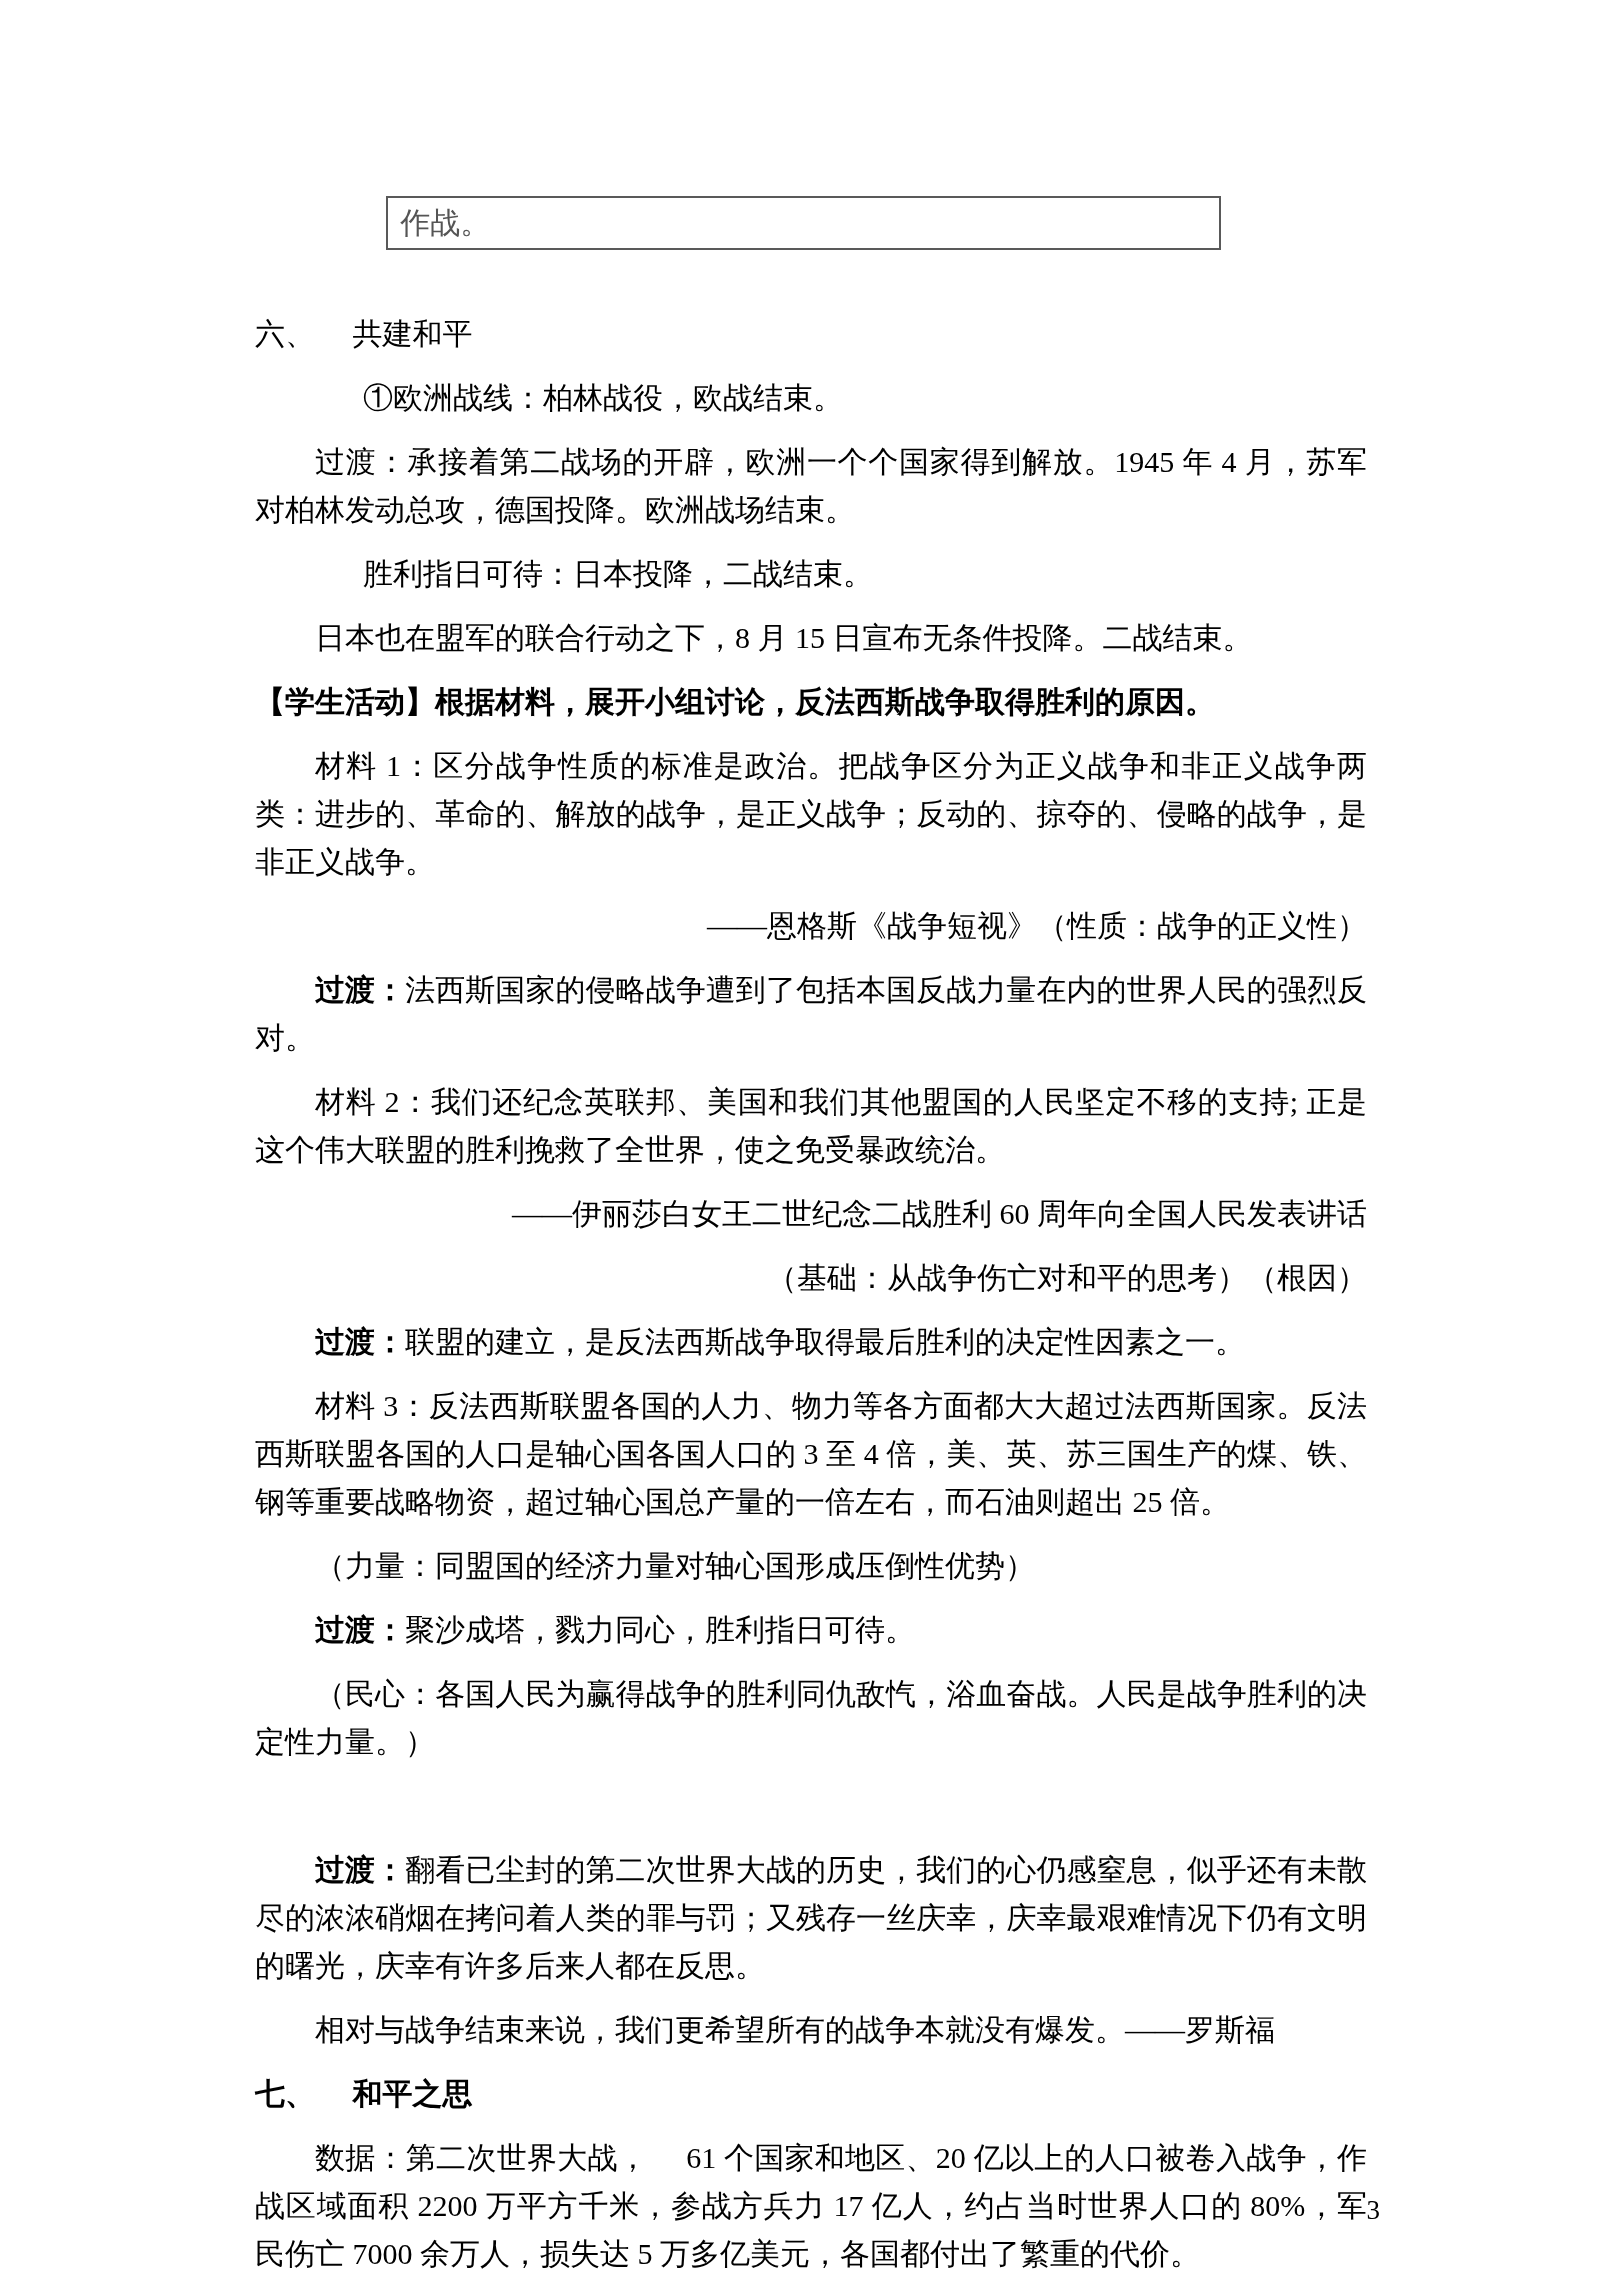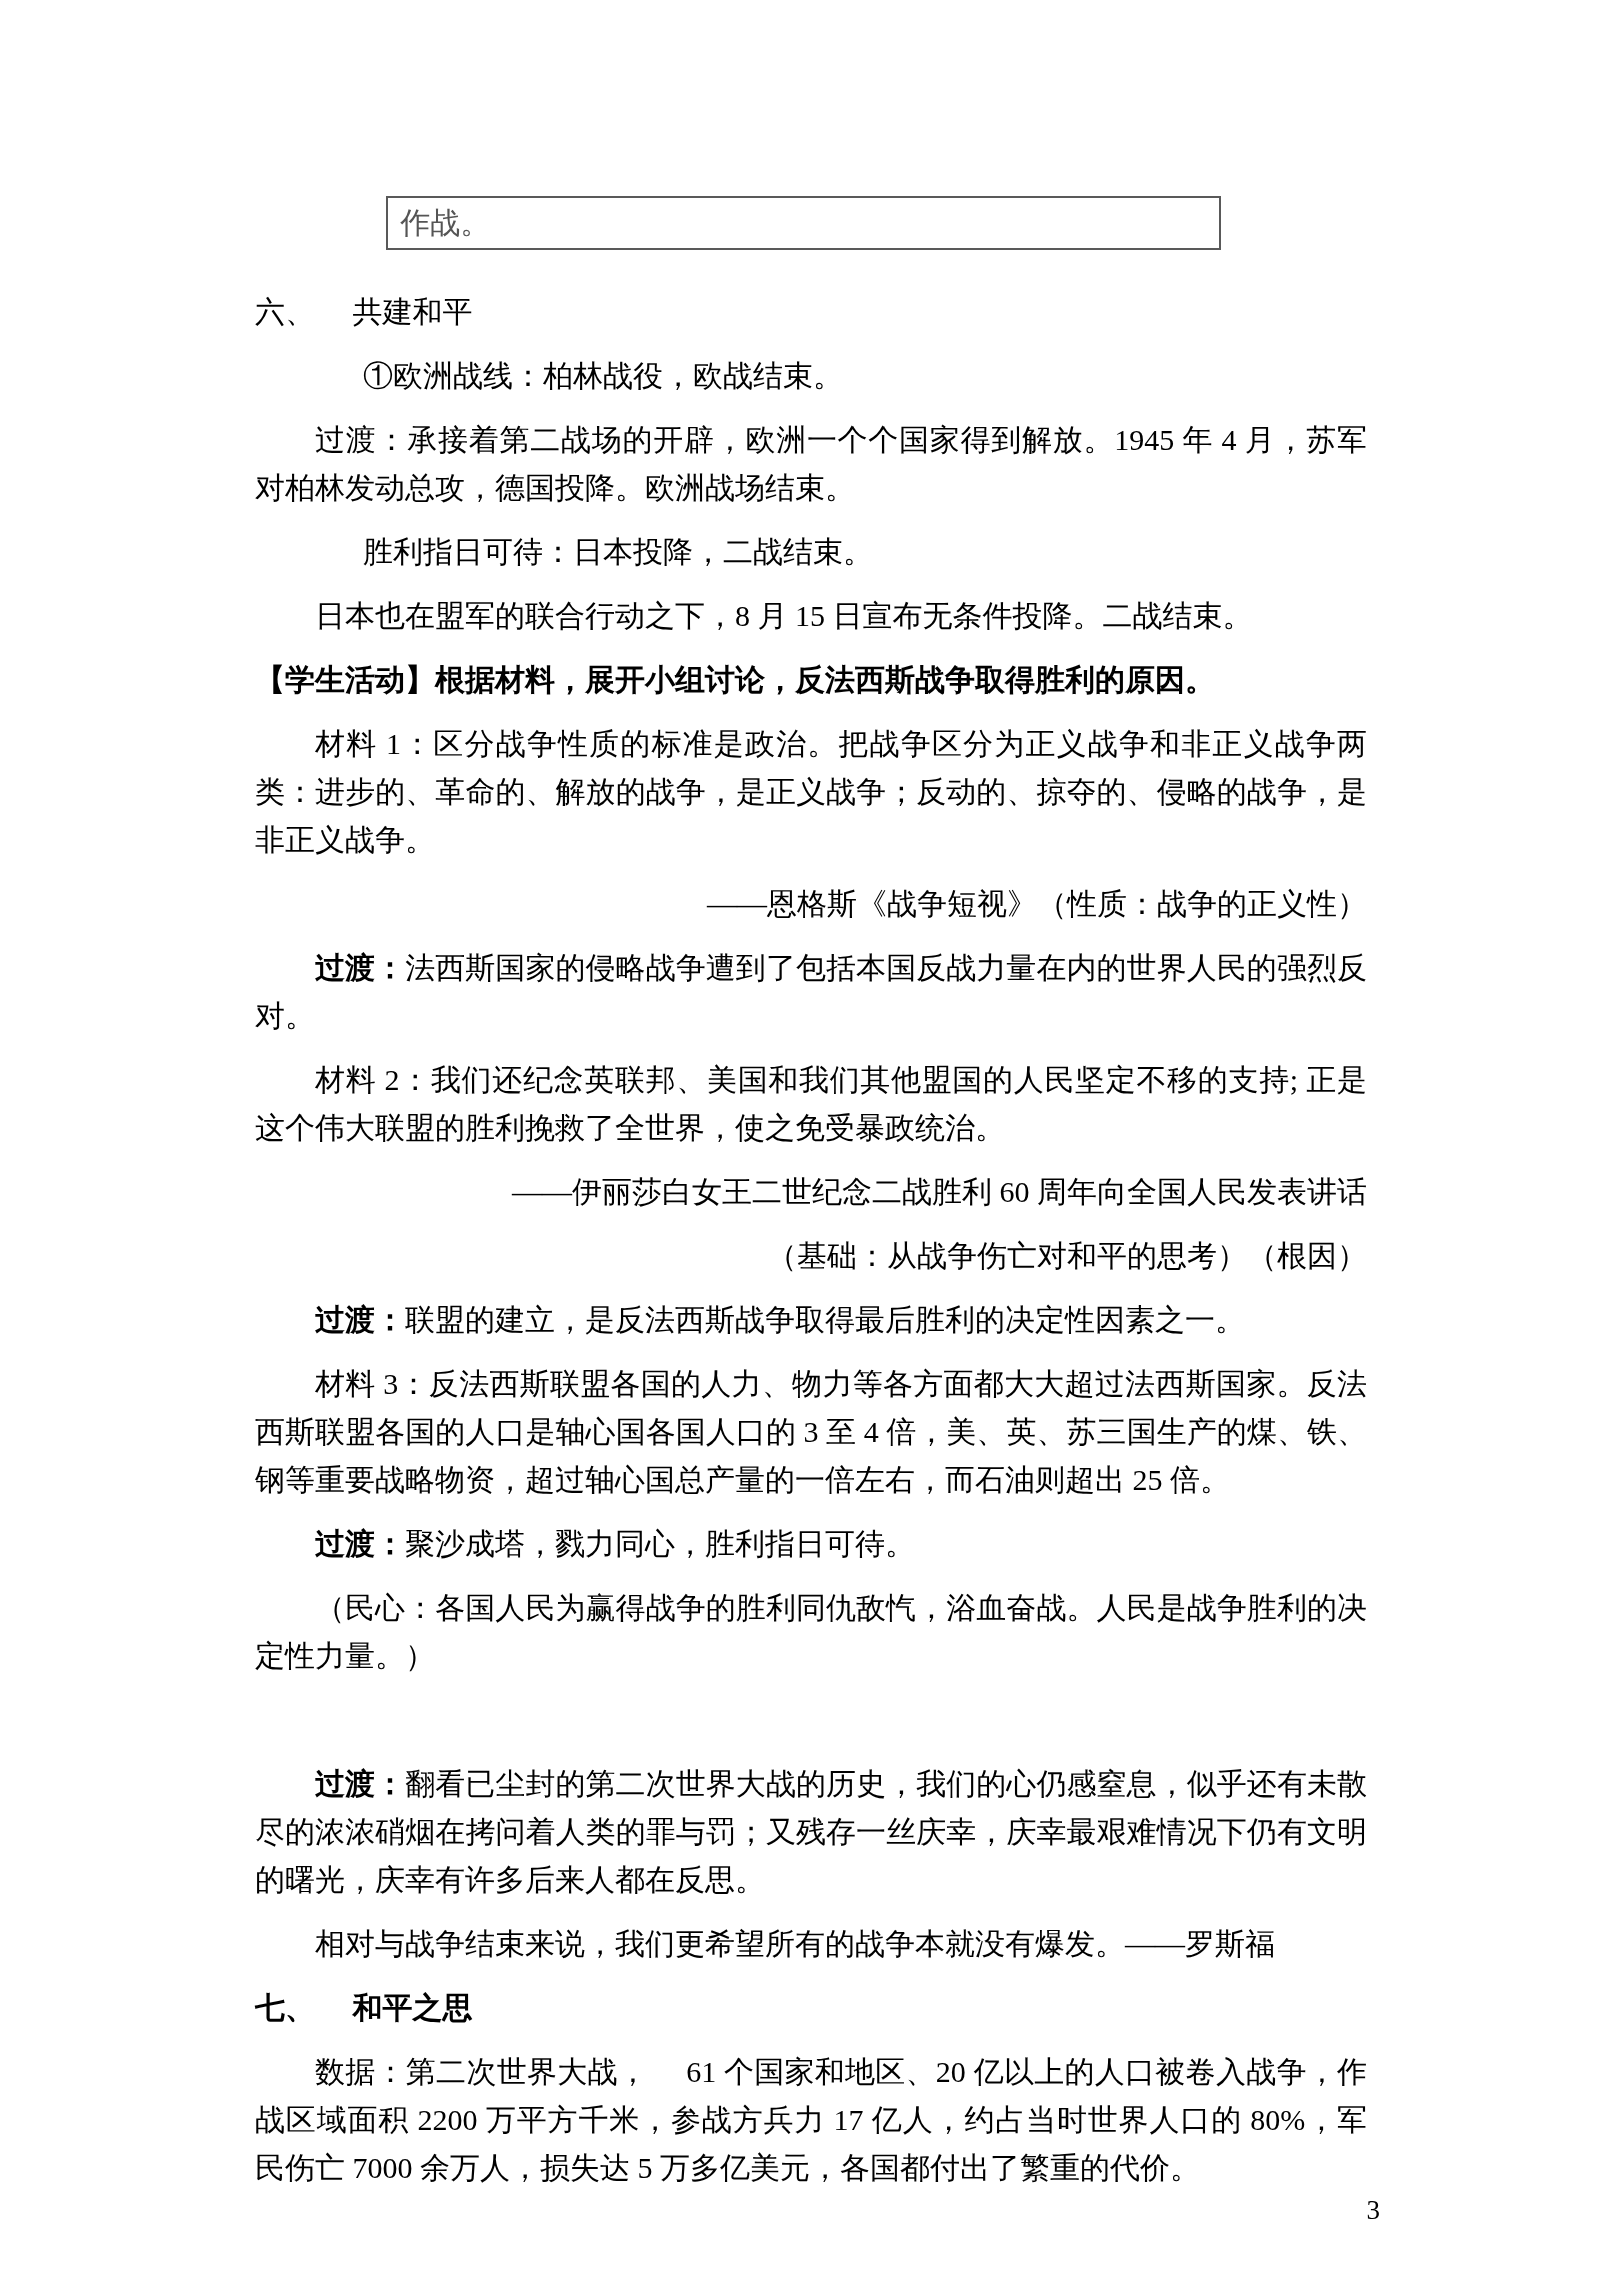--- a/index.html
+++ b/index.html
@@ -24,21 +24,21 @@
   }
   .textbox {
     box-sizing: border-box;
     margin-left: 147px;
     width: 835px;
     border: 2px solid #595959;
     padding: 5.5px 12.3px 6.8px 12.3px;
     font-size: 30px;
     line-height: 38px;
     color: #555555;
-    margin-bottom: 38px;
+    margin-bottom: 60px;
   }
   .para {
     margin: 16px;
     font-size: 30px;
     line-height: 48px;
     text-align: justify;
     word-break: break-all;
   }
   .para.plain  { text-indent: 0; }
   .para.indent { text-indent: 2em; }
@@ -70,20 +70,21 @@
         <p class="para indent"><span>日本也在盟军的联合行动之下，8 月 15 日宣布无条件投降。二战结束。</span></p>
         <p class="para plain"><span class="bold">【学生活动】根据材料，展开小组讨论，反法西斯战争取得胜利的原因。</span></p>
         <p class="para indent"><span>材料 1：区分战争性质的标准是政治。把战争区分为正义战争和非正义战争两类：进步的、革命的、解放的战争，是正义战争；反动的、掠夺的、侵略的战争，是非正义战争。</span></p>
         <p class="para center"><span>——恩格斯《战争短视》（性质：战争的正义性）</span></p>
         <p class="para indent"><span class="bold">过渡：</span><span>法西斯国家的侵略战争遭到了包括本国反战力量在内的世界人民的强烈反对。</span></p>
         <p class="para indent"><span>材料 2：我们还纪念英联邦、美国和我们其他盟国的人民坚定不移的支持; 正是这个伟大联盟的胜利挽救了全世界，使之免受暴政统治。</span></p>
         <p class="para center"><span>——伊丽莎白女王二世纪念二战胜利 60 周年向全国人民发表讲话</span></p>
         <p class="para center"><span>（基础：从战争伤亡对和平的思考）（根因）</span></p>
         <p class="para indent"><span class="bold">过渡：</span><span>联盟的建立，是反法西斯战争取得最后胜利的决定性因素之一。</span></p>
         <p class="para indent"><span>材料 3：反法西斯联盟各国的人力、物力等各方面都大大超过法西斯国家。反法西斯联盟各国的人口是轴心国各国人口的 3 至 4 倍，美、英、苏三国生产的煤、铁、钢等重要战略物资，超过轴心国总产量的一倍左右，而石油则超出 25 倍。</span></p>
+        <p class="para indent"><span>（力量：同盟国的经济力量对轴心国形成压倒性优势）</span></p>
         <p class="para indent"><span class="bold">过渡：</span><span>聚沙成塔，戮力同心，胜利指日可待。</span></p>
         <p class="para indent"><span>（民心：各国人民为赢得战争的胜利同仇敌忾，浴血奋战。人民是战争胜利的决定性力量。）</span></p>
         <p class="para blank">&nbsp;</p>
         <p class="para indent"><span class="bold">过渡：</span><span>翻看已尘封的第二次世界大战的历史，我们的心仍感窒息，似乎还有未散尽的浓浓硝烟在拷问着人类的罪与罚；又残存一丝庆幸，庆幸最艰难情况下仍有文明的曙光，庆幸有许多后来人都在反思。</span></p>
         <p class="para indent"><span>相对与战争结束来说，我们更希望所有的战争本就没有爆发。——罗斯福</span></p>
         <p class="para plain"><span class="bold">七、　 和平之思</span></p>
         <p class="para indent"><span>数据：第二次世界大战，　 61 个国家和地区、20 亿以上的人口被卷入战争，作战区域面积 2200 万平方千米，参战方兵力 17 亿人，约占当时世界人口的 80%，军民伤亡 7000 余万人，损失达 5 万多亿美元，各国都付出了繁重的代价。</span></p>
       </div>
   </div>
   <div class="page-number">3</div>

